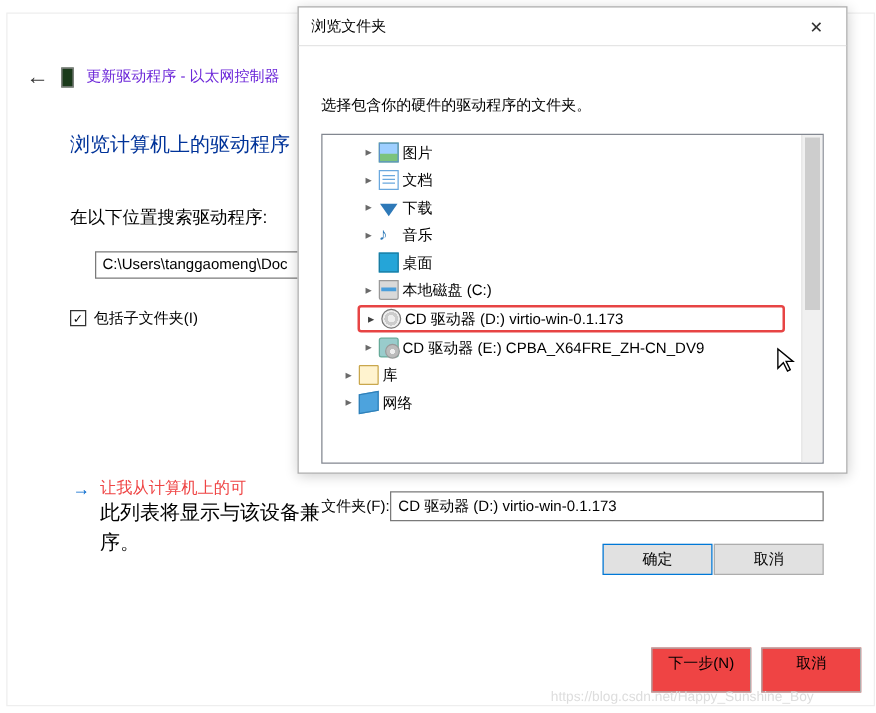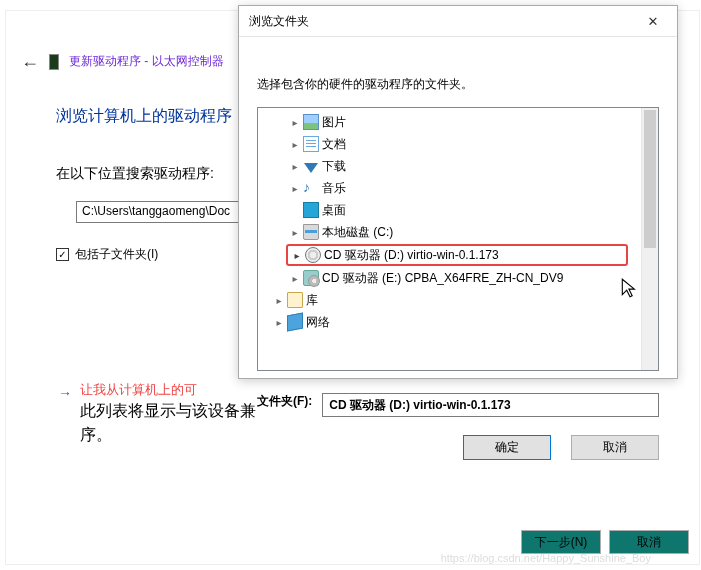--- a/index.html
+++ b/index.html
@@ -13,21 +13,21 @@
     .bg-heading { position: absolute; top: 95px; left: 50px; color: #003399; font-size: 16px; }
     .bg-label { position: absolute; top: 154px; left: 50px; font-size: 14px; color: #000; }
     .bg-path { position: absolute; top: 190px; left: 50px; width: 180px; height: 22px; border: 1px solid #7a7a7a; padding: 2px 5px; font-size: 12px; background: #fff; overflow: hidden; white-space: nowrap; margin-left: 20px; }
     .bg-check { position: absolute; top: 235px; left: 50px; display: flex; align-items: center; gap: 6px; font-size: 12px; }
     .bg-check .box { width: 13px; height: 13px; border: 1px solid #333; display: flex; align-items: center; justify-content: center; font-size: 10px; }
     .bg-link { position: absolute; top: 370px; left: 52px; display: flex; gap: 8px; }
     .bg-link-arrow { color: #0066cc; font-size: 14px; margin-top: 2px; }
     .bg-link-text { color: #ef4444; font-size: 13px; }
     .bg-link-desc { color: #000; font-size: 16px; line-height: 1.5; }
     .bg-footer { position: absolute; bottom: 10px; right: 10px; display: flex; gap: 8px; }
-    .bg-btn { width: 80px; height: 24px; border: 1px solid #adadad; background: #0f766e; font-size: 12px; text-align: center; line-height: 22px; }
+    .bg-btn { width: 80px; height: 36px; border: 1px solid #adadad; background: #ef4444; font-size: 12px; text-align: center; line-height: 22px; }
 
     .dialog { position: absolute; top: 5px; left: 238px; width: 440px; height: 374px; background: #fff; border: 1px solid #aaa; box-shadow: 0 2px 10px rgba(0,0,0,0.2); }
     .dlg-titlebar { height: 31px; border-bottom: 1px solid #e5e5e5; display: flex; align-items: center; justify-content: space-between; padding: 0 4px 0 10px; }
     .dlg-title { font-size: 12px; }
     .dlg-close { width: 40px; height: 25px; text-align: center; line-height: 25px; font-size: 13px; color: #333; }
     .dlg-body { padding: 15px 18px 10px 18px; }
     .dlg-instr { font-size: 12px; margin-bottom: 14px; margin-top: 24px; }
     .tree-wrap { position: relative; }
     .tree { border: 1px solid #828790; background: #fff; height: 264px; overflow: hidden; position: relative; }
     .tree-scroll { position: absolute; top: 0; right: 0; width: 17px; height: 100%; background: #f0f0f0; border-left: 1px solid #e5e5e5; }
@@ -52,24 +52,24 @@
     .ico-music { color: #2e79b8; font-size: 14px; line-height: 14px; }
     .ico-desk { background: #25a5d8; border: 1px solid #1a7ba0; }
     .ico-disk { background: #d9d9d9; border: 1px solid #999; border-radius: 0 0 2px 2px; position: relative; }
     .ico-disk::after { content: ""; position: absolute; top: 5px; left: 1px; right: 1px; height: 3px; background: #4a9edb; }
     .ico-cd { border: 1px solid #777; border-radius: 50%; background: radial-gradient(circle, #eee 0 30%, #ccc 30% 55%, #eee 55% 100%); }
     .ico-cd2 { border: 1px solid #6a9; border-radius: 2px; background: #9cc; position: relative; }
     .ico-cd2::after { content: ""; position: absolute; right: -2px; bottom: -2px; width: 10px; height: 10px; border-radius: 50%; background: radial-gradient(circle, #eee 0 30%, #bbb 30% 100%); border: 1px solid #999; }
     .ico-lib { background: #fff3cf; border: 1px solid #c9a74d; border-radius: 1px; }
     .ico-net { background: #4da3dd; border: 1px solid #3080b8; transform: skewY(-10deg); }
 
-    .folder-row { display: flex; align-items: flex-start; gap: 10px; margin-top: 22px; font-weight: bold; }
+    .folder-row { display: flex; align-items: center; margin-top: 22px; }
     .folder-label { font-size: 12px; }
     .folder-input { flex: 1; height: 24px; border: 1px solid #7a7a7a; padding: 0 6px; font-size: 12px; line-height: 22px; background: #fff; }
-    .dlg-footer { display: flex; gap: 20px; justify-content: flex-end; margin-top: 18px; }
+    .dlg-footer { display: flex; gap: 1px; justify-content: flex-end; margin-top: 18px; }
     .dlg-btn { width: 88px; height: 25px; border: 1px solid #adadad; background: #e1e1e1; font-size: 12px; text-align: center; line-height: 23px; }
     .dlg-btn.primary { border-color: #0078d7; }
 
     .watermark { position: absolute; bottom: 6px; right: 50px; color: #ddd; font-size: 11px; pointer-events: none; }
   </style>
 </head>
 <body>
 
 <div class="bg-window">
   <div class="bg-close">✕</div>

